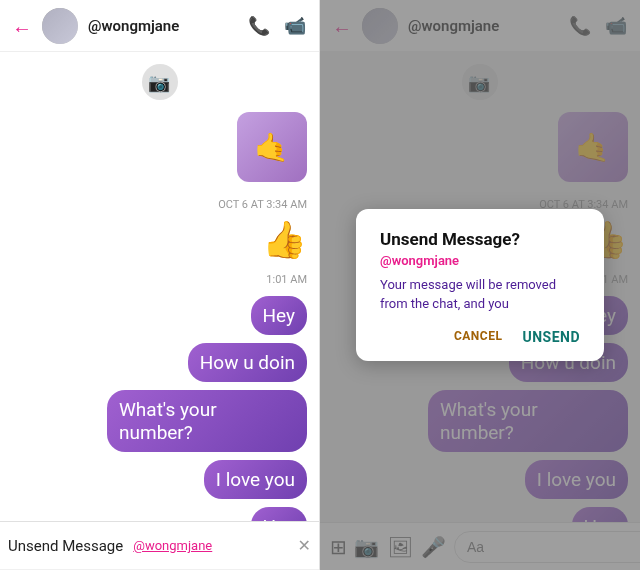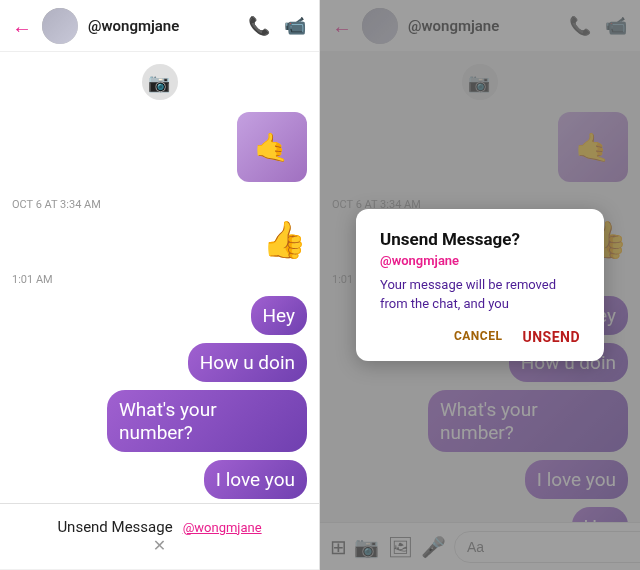--- a/index.html
+++ b/index.html
@@ -101,21 +101,21 @@
       height: 70px;
       background: linear-gradient(135deg, #c4a0e0, #a070c0);
       border-radius: 12px;
       display: flex;
       align-items: center;
       justify-content: center;
       font-size: 28px;
     }
 
     .timestamp {
-      text-align: left;
+      text-align: right;
       font-size: 11px;
       color: #999;
       margin: 8px 0 4px;
     }
 
     .thumb-up {
       display: flex;
       justify-content: flex-end;
       font-size: 36px;
       color: #a060d0;
@@ -163,21 +163,20 @@
     .action-sheet {
       border-top: 1px solid #e0e0e0;
       background: #fff;
     }
     .action-item {
       display: flex;
       align-items: center;
       padding: 14px 8px;
       justify-content: space-between;
       border-bottom: 1px solid #f0f0f0;
-      flex-direction: column;
     }
     .action-left {
       display: flex;
       align-items: center;
       gap: 10px;
     }
     .action-label {
       font-size: 15px;
       color: #222;
     }
@@ -250,21 +249,21 @@
     .modal-cancel {
       font-size: 12px;
       font-weight: 700;
       color: #a16207;
       cursor: pointer;
       letter-spacing: 0.5px;
     }
     .modal-unsend {
       font-size: 14px;
       font-weight: 700;
-      color: #b91c1c;
+      color: #0f766e;
       cursor: pointer;
       letter-spacing: 0.5px;
     }
 
     
     .bottom-toolbar {
       height: 48px;
       background: #fff;
       border-top: 1px solid #e0e0e0;
       display: flex;

